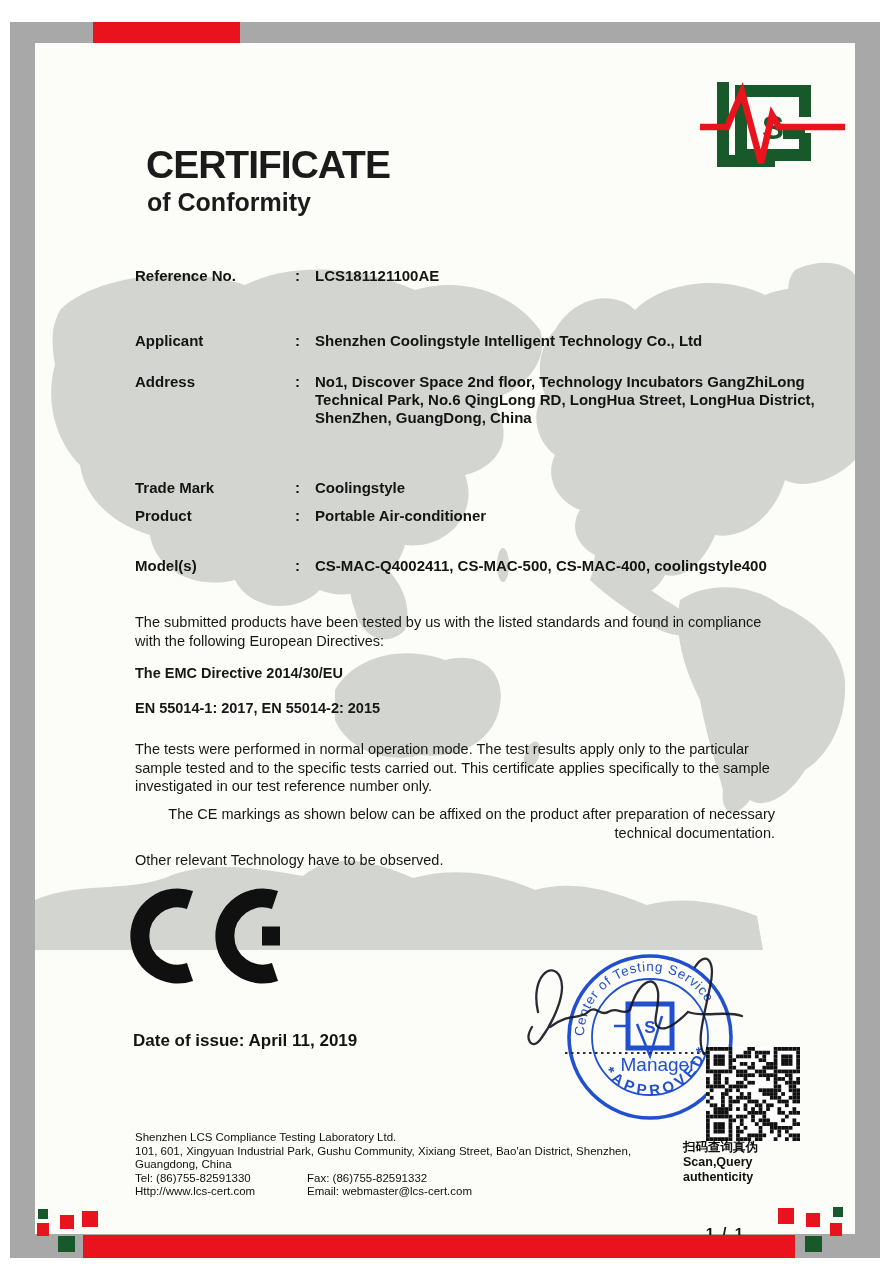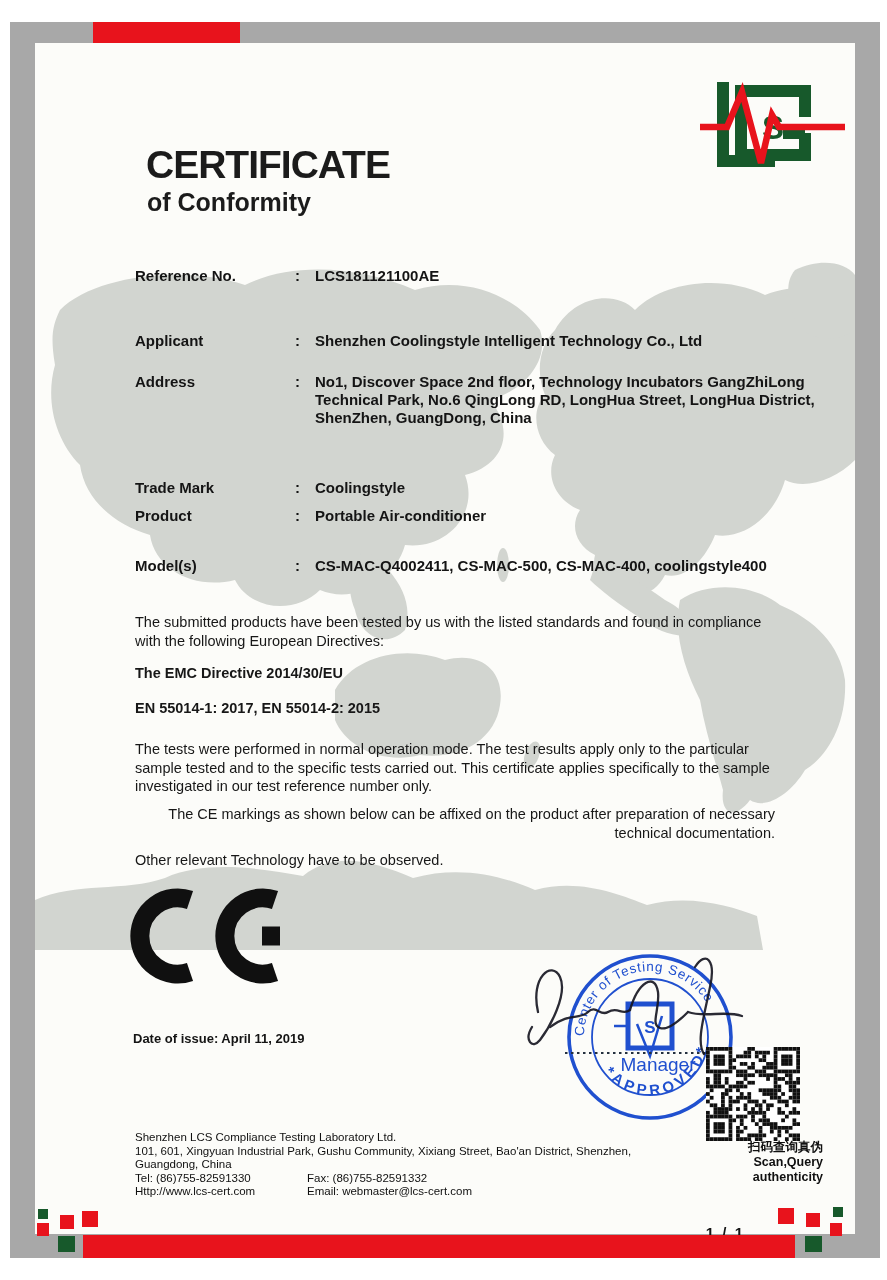--- a/index.html
+++ b/index.html
@@ -23,21 +23,21 @@
   .field-label{width:160px;flex:0 0 160px;}
   .field-colon{width:20px;flex:0 0 20px;}
   .field-value{width:548px;}
   
   .para{left:135px;width:655px;font-size:14.5px;line-height:18.5px;color:#171717;}
   .para.bold{font-weight:bold;}
   
   .footer-line{font-size:11.5px;line-height:13.6px;color:#101010;}
   .footer-cols{display:flex;}
   .footer-col1{width:172px;flex:0 0 172px;}
-  .qr-caption{font-size:12.5px;font-weight:bold;text-align:right;line-height:15px;color:#101010;}
+  .qr-caption{font-size:12.5px;font-weight:bold;text-align:left;line-height:15px;color:#101010;}
   .page-num{font-size:15px;font-weight:bold;letter-spacing:2px;}
   svg{display:block;}
 </style>
 </head>
 <body>
 
 <div class="abs frame" style="left:10px;top:22px;width:870px;height:21px;"></div>
 <div class="abs frame" style="left:10px;top:22px;width:25px;height:1236px;"></div>
 <div class="abs frame" style="left:855px;top:22px;width:25px;height:1236px;"></div>
 <div class="abs frame" style="left:10px;top:1234px;width:870px;height:24px;"></div>
@@ -119,21 +119,21 @@
 <div class="abs para" style="top:851px;">Other relevant Technology have to be observed.</div>
 
 <svg class="abs" style="left:128px;top:884px;" width="160" height="104" viewBox="0 0 160 104">
   <g stroke="#101010" stroke-width="19" fill="none">
     <path d="M62,16 A38,38 0 1 0 62,88"></path>
     <path d="M147,16 A38,38 0 1 0 147,88"></path>
     <path d="M134,52 L152,52"></path>
   </g>
 </svg>
 
-<div class="abs" style="left:133px;top:1031px;font-size:13px;font-weight:bold;">Date of issue: April 11, 2019</div>
+<div class="abs" style="left:133px;top:1031px;font-size:17px;font-weight:bold;">Date of issue: April 11, 2019</div>
 
 <svg class="abs" style="left:510px;top:932px;" width="260" height="220" viewBox="0 0 260 220">
   <g stroke="#2050cf" fill="none">
     <circle cx="140" cy="105" r="81" stroke-width="3.6"></circle>
     <circle cx="140" cy="105" r="58" stroke-width="1.8"></circle>
   </g>
   <defs>
     <path id="arcTop" d="M74,105 A66,66 0 0 1 206,105"></path>
     <path id="arcBottom" d="M82,105 A58,58 0 0 0 198,105"></path>
   </defs>

